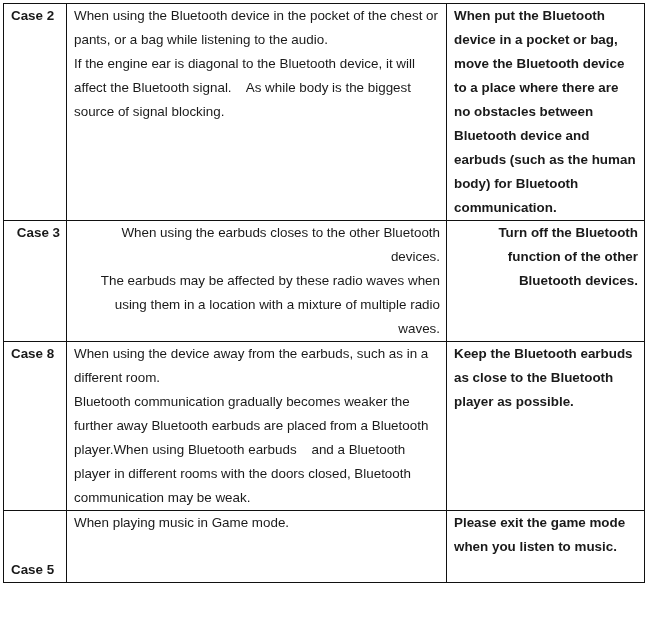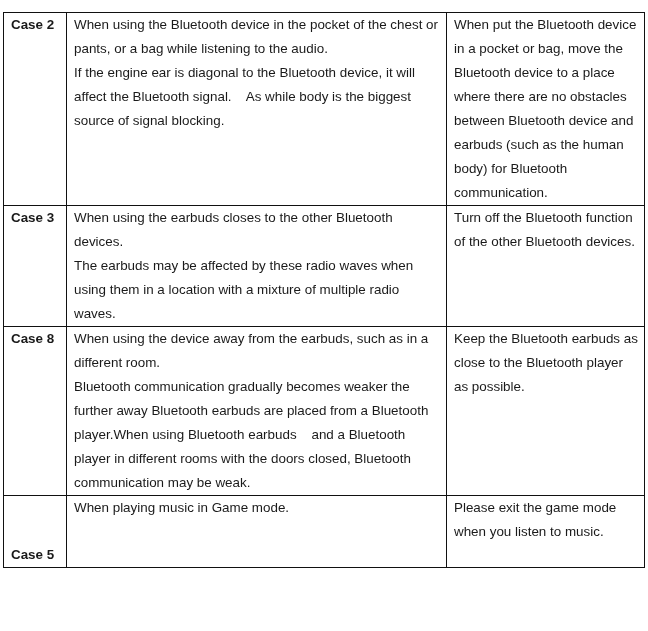--- a/index.html
+++ b/index.html
@@ -11,21 +11,21 @@
       width: 648px;
       height: 631px;
       position: relative;
       overflow: hidden;
       font-family: "Liberation Sans", sans-serif;
       color: #1a1a1a;
     }
     table.cases {
       position: absolute;
       left: 3px;
-      top: 12px;
+      top: 3px;
       width: 642px;
       border-collapse: collapse;
       table-layout: fixed;
       padding-left: 16px;
     }
     table.cases td {
       border: 1.5px solid #111;
       vertical-align: top;
       font-size: 13.4px;
       line-height: 24px;
@@ -39,31 +39,32 @@
       white-space: nowrap;
     }
     td.case-label.bottom {
       vertical-align: bottom;
     }
     td.desc {
       width: 366px;
     }
     td.sol {
       width: 184px;
+      font-weight: bold;
     }
     .title {
       font-weight: normal;
       display: block;
     }
     .body {
       display: block;
       white-space: pre-wrap;
     }
     .row-2 td { height: 190px; }
-    .row-3 td { height: 117px; }
+    .row-3 td { height: 117px; text-align: right; }
     .row-4 td { height: 166px; }
     .row-5 td { height: 71px; margin-left: 42px; }
     .row-6 td { height: 72px; }
   </style>
 </head>
 <body>
 
 <table class="cases">
   <tbody>
     <tr class="row-2">

